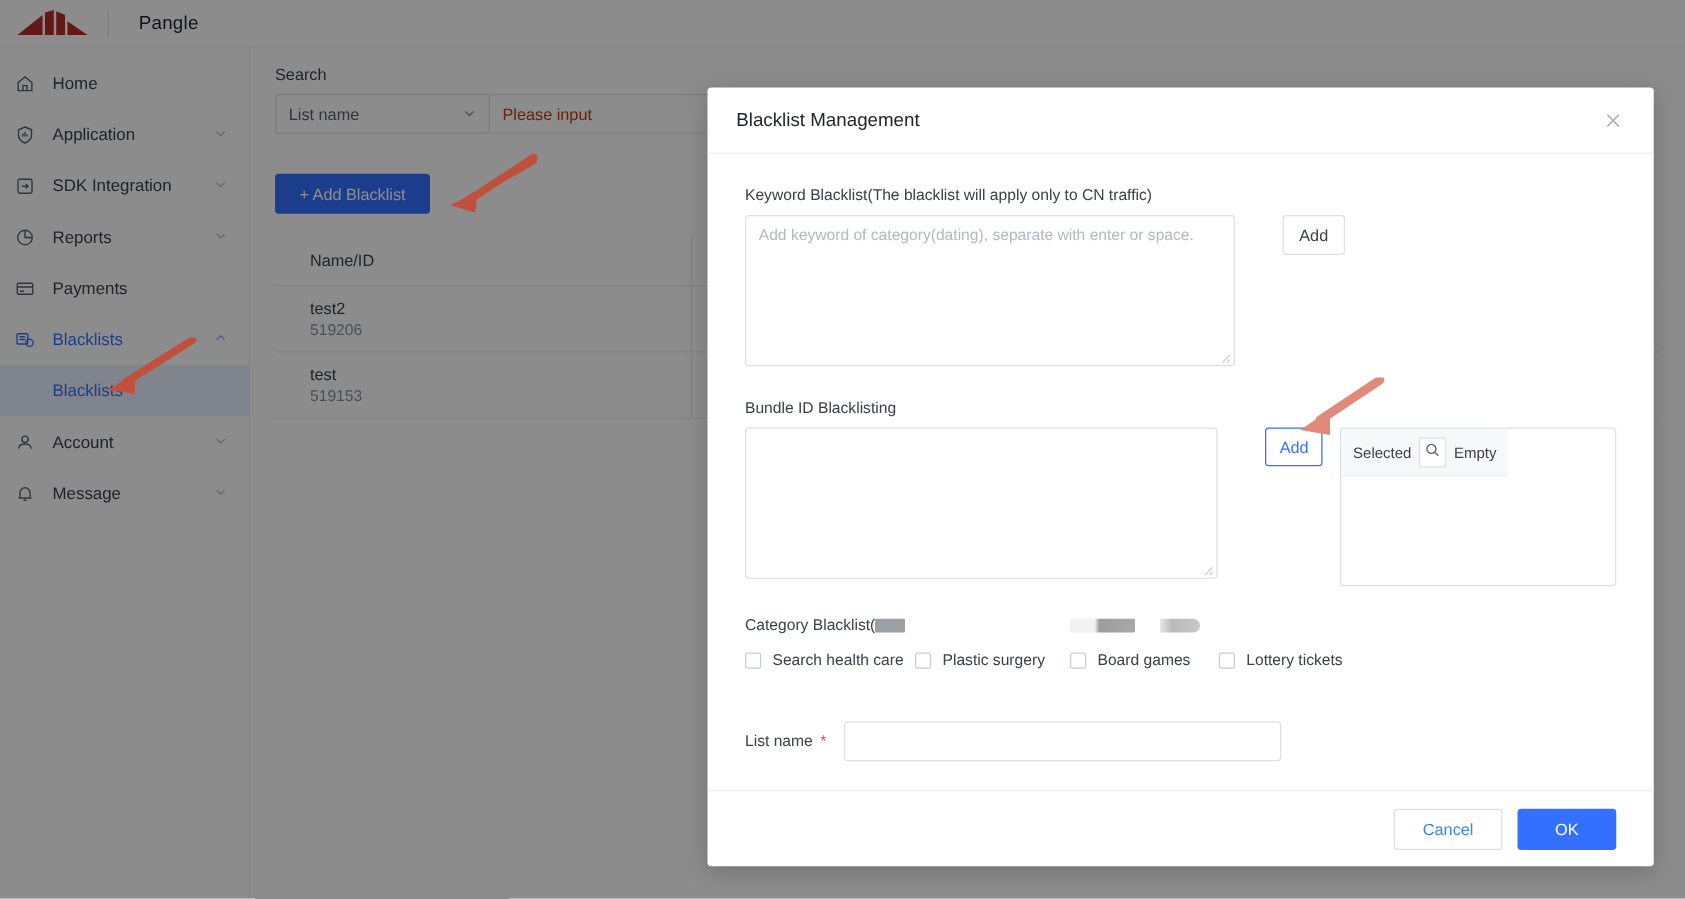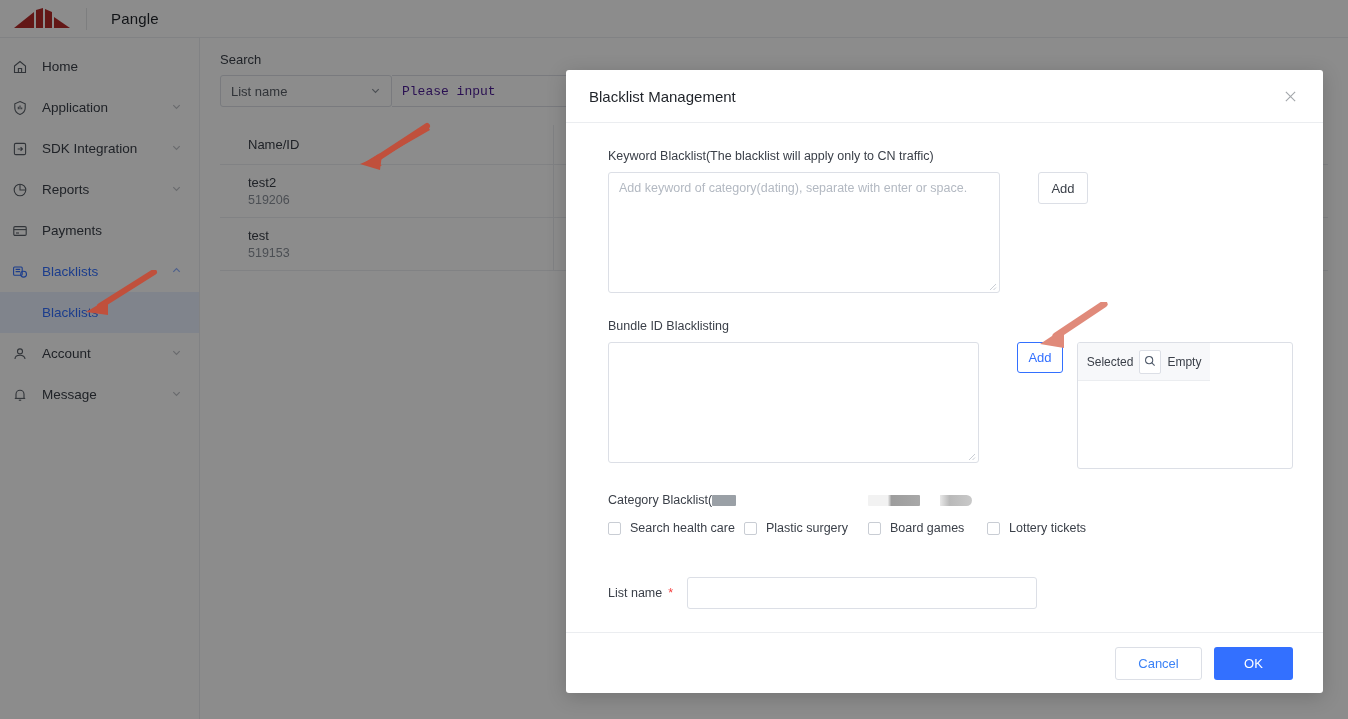--- a/index.html
+++ b/index.html
@@ -52,21 +52,21 @@
   .search-label { font-size: 13px; color: #3b4049; margin-bottom: 8px; }
   .search-row { display: flex; }
   .sel-box {
     width: 172px; height: 32px; border: 1px solid #dcdfe6; border-radius: 3px;
     display: flex; align-items: center; padding: 0 10px; font-size: 13px; color: #5a6068;
     background: #fff;
   }
   .sel-box .sel-val { flex: 1; }
   .inp-box {
     width: 330px; height: 32px; border: 1px solid #dcdfe6; border-left: none; border-radius: 0 3px 3px 0;
-    display: flex; align-items: center; padding: 0 10px; font-size: 13px; color: #4c1d95; background: #fff; font-family: Liberation Mono, monospace;
+    display: flex; align-items: center; padding: 0 10px; font-size: 13px; color: #c2410c; background: #fff;
   }
 
   .add-btn {
     margin-top: 32px; width: 124px; height: 32px; border-radius: 3px;
     background: #3370ff; color: #fff; font-size: 13px;
     display: flex; align-items: center; justify-content: center; cursor: pointer;
     border: none;
   }
 
   .tbl { margin-top: 18px; width: 100%; border-collapse: collapse; }
@@ -93,21 +93,21 @@
     background: #fff; border-radius: 3px; box-shadow: 0 4px 20px rgba(0,0,0,.18);
     display: flex; flex-direction: column;
   }
   .modal-head {
     height: 53px; flex: 0 0 53px; border-bottom: 1px solid #ebedf0;
     display: flex; align-items: center; padding: 0 23px; gap: 48px;
   }
   .modal-title { font-size: 15px; color: #1f2329; flex: 1; }
   .modal-close { width: 20px; height: 20px; cursor: pointer; opacity: .55; display: flex; align-items: center; justify-content: center; }
 
-  .modal-body { flex: 1; padding: 26px 30px 0 30px; overflow: hidden; margin-left: 12px; }
+  .modal-body { flex: 1; padding: 26px 30px 0 30px; overflow: hidden; }
 
   .fld-label { font-size: 12.5px; color: #3b4049; margin-bottom: 9px; }
 
   .kw-row { display: flex; align-items: flex-start; }
   .ta {
     width: 392px; height: 121px; border: 1px solid #dcdfe6; border-radius: 3px;
     padding: 8px 10px; font-size: 12.5px; color: #b3b9c2; background: #fff;
     position: relative; overflow: hidden;
   }
   .ta.blank { color: transparent; }
@@ -340,20 +340,23 @@
             <svg width="11" height="11" viewBox="0 0 12 12" fill="none" stroke="#8a9099" stroke-width="1.3">
                 <path d="M2.5 4.5L6 8l3.5-3.5"></path>
               </svg>
           </span>
         </div>
         <div class="inp-box">
           <span>Please input</span>
         </div>
       </div>
 
+      <div class="add-btn">
+        <span>+ Add Blacklist</span>
+      </div>
 
       <table class="tbl">
         <thead>
           <tr>
             <th class="col-name">Name/ID</th>
             <th class="col-mid col-div"></th>
             <th class="col-num col-div"></th>
           </tr>
         </thead>
         <tbody>

